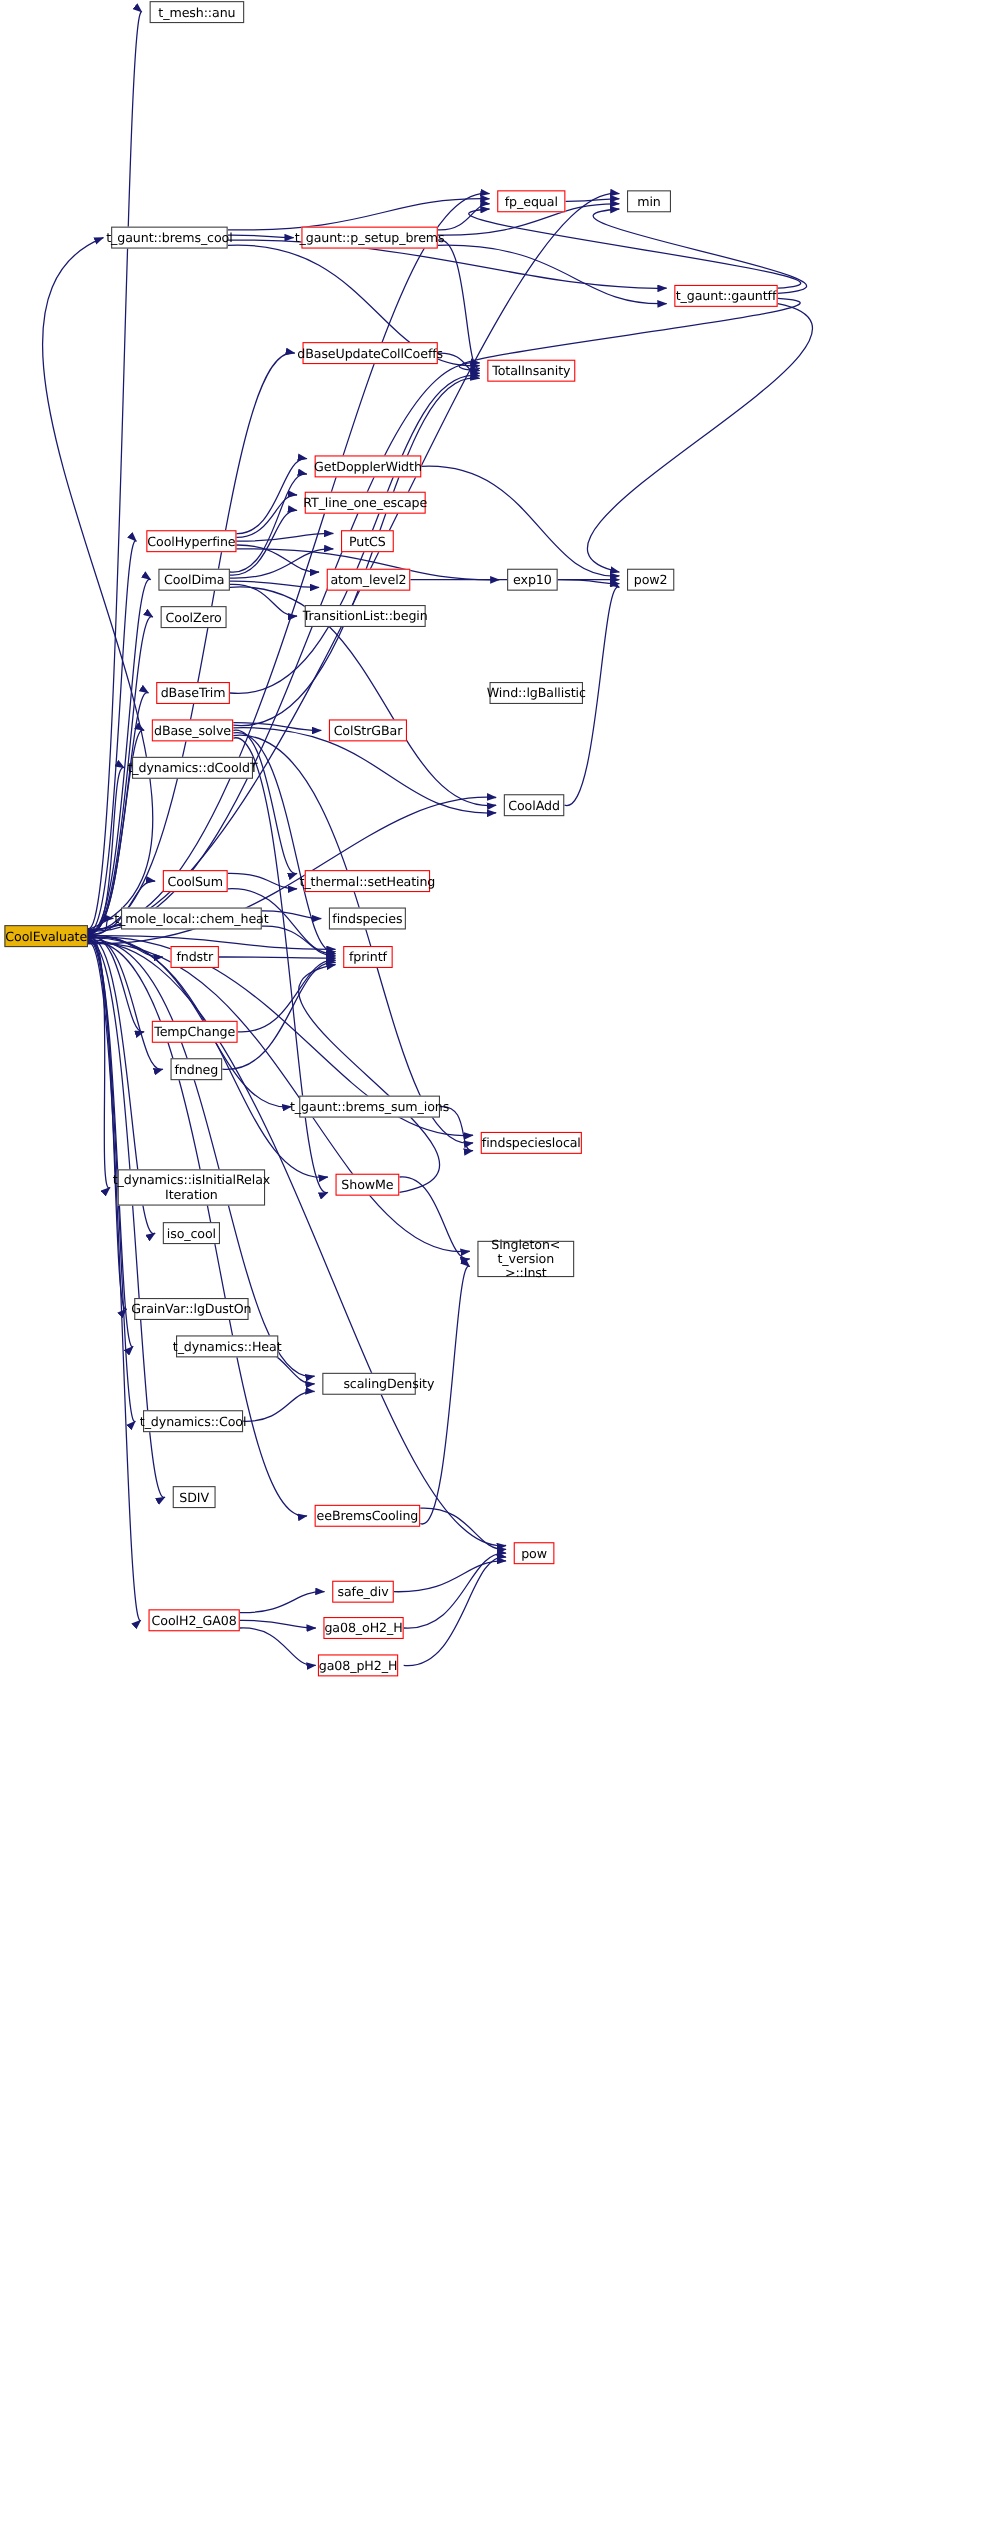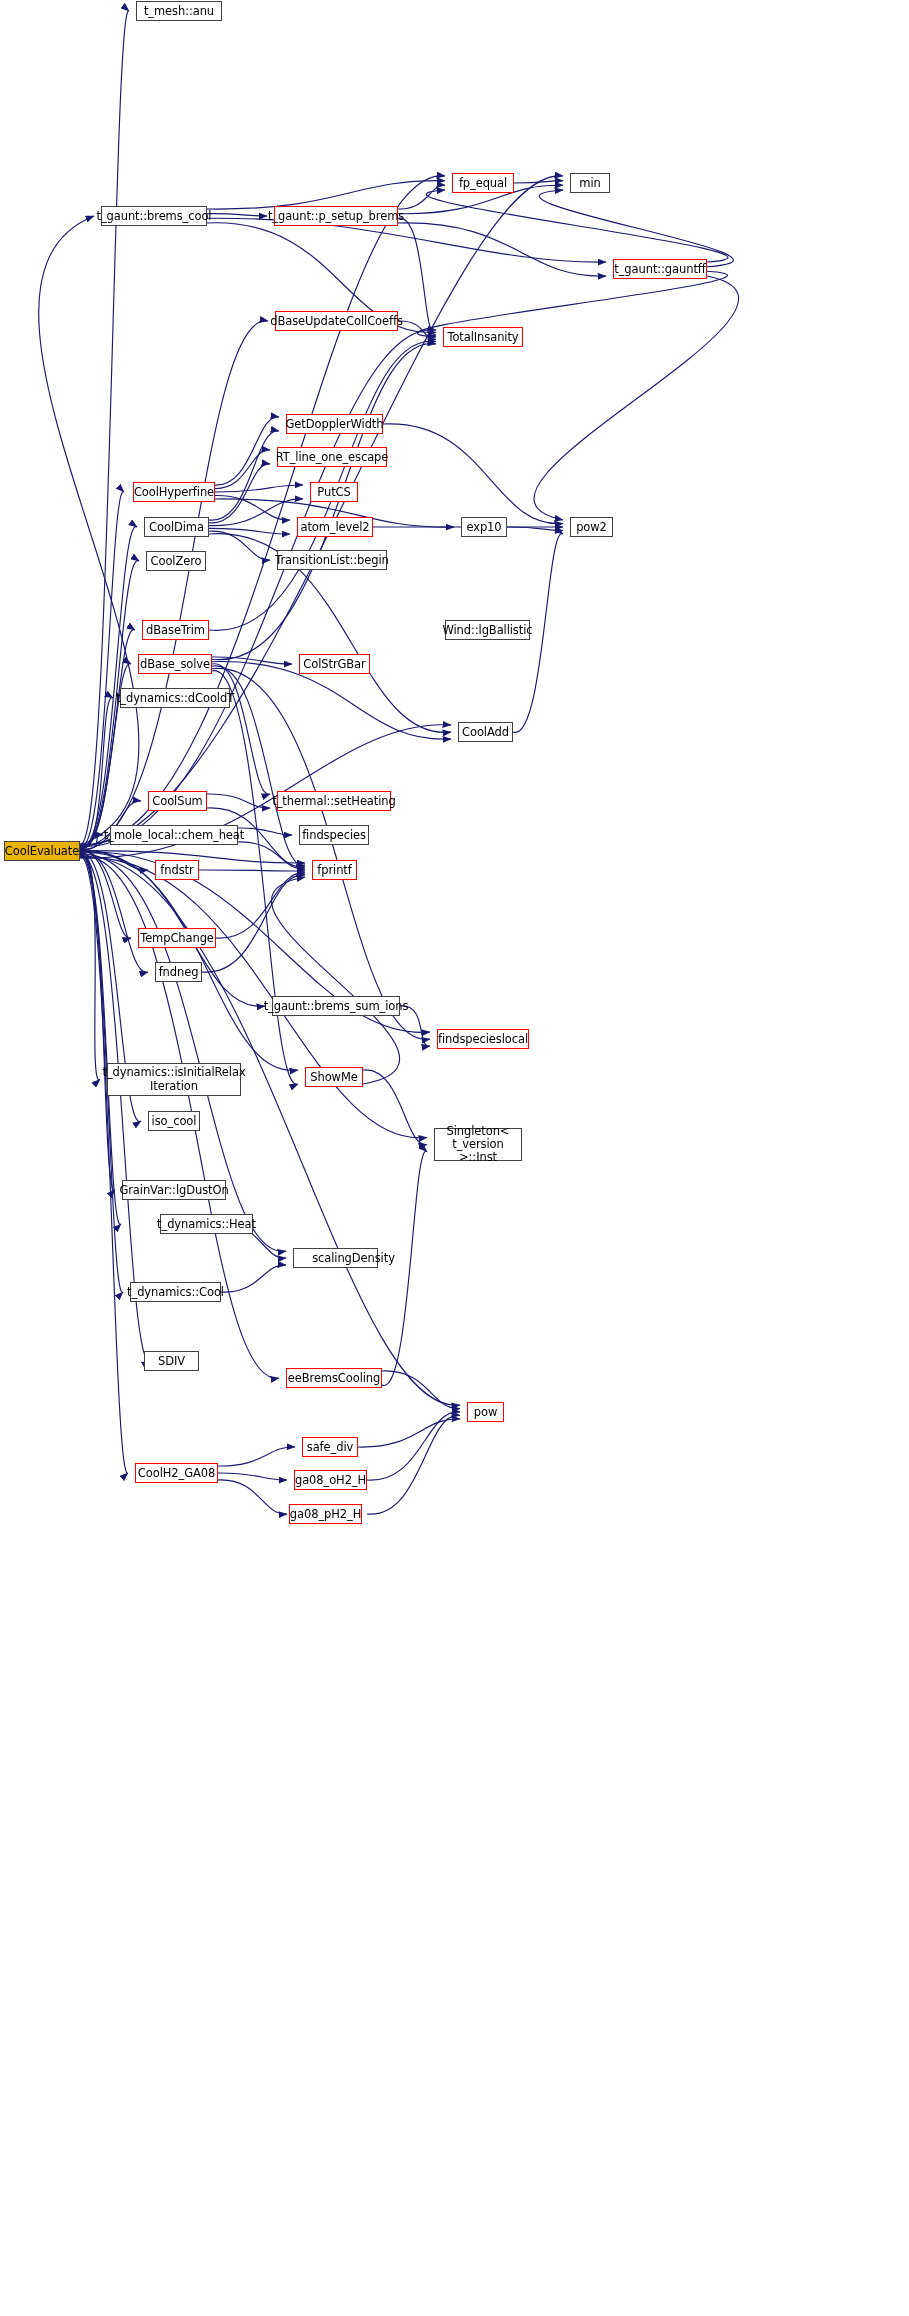--- a/index.html
+++ b/index.html
@@ -178,21 +178,21 @@
       <div class="node black two-line" style="left: 107px; top: 1063px; width: 134px; height: 33px;">t_dynamics::isInitialRelax
 Iteration</div>
       <div class="node red" style="left: 305px; top: 1067px; width: 58px; height: 20px;">ShowMe</div>
       <div class="node black" style="left: 148px; top: 1111px; width: 52px; height: 20px;">iso_cool</div>
       <div class="node black two-line" style="left: 434px; top: 1128px; width: 88px; height: 33px;">Singleton&lt; t_version
 &gt;::Inst</div>
       <div class="node black" style="left: 122px; top: 1180px; width: 104px; height: 20px;">GrainVar::lgDustOn</div>
       <div class="node black" style="left: 128px; top: 1214px; width: 93px; height: 20px; margin-left: 32px;">t_dynamics::Heat</div>
       <div class="node black" style="left: 293px; top: 1248px; width: 85px; height: 20px; padding-left: 36px;">scalingDensity</div>
       <div class="node black" style="left: 130px; top: 1282px; width: 91px; height: 20px;">t_dynamics::Cool</div>
-      <div class="node black" style="left: 144px; top: 1351px; width: 55px; height: 20px;">SDIV</div>
+      <div class="node black" style="left: 157px; top: 1351px; width: 39px; height: 20px;">SDIV</div>
       <div class="node red" style="left: 286px; top: 1368px; width: 96px; height: 20px;">eeBremsCooling</div>
       <div class="node red" style="left: 467px; top: 1402px; width: 37px; height: 20px;">pow</div>
       <div class="node red" style="left: 302px; top: 1437px; width: 56px; height: 20px;">safe_div</div>
       <div class="node red" style="left: 135px; top: 1463px; width: 83px; height: 20px;">CoolH2_GA08</div>
       <div class="node red" style="left: 294px; top: 1470px; width: 73px; height: 20px;">ga08_oH2_H</div>
       <div class="node red" style="left: 289px; top: 1504px; width: 73px; height: 20px;">ga08_pH2_H</div>
     </div>
 </div>
 
 </body></html>

